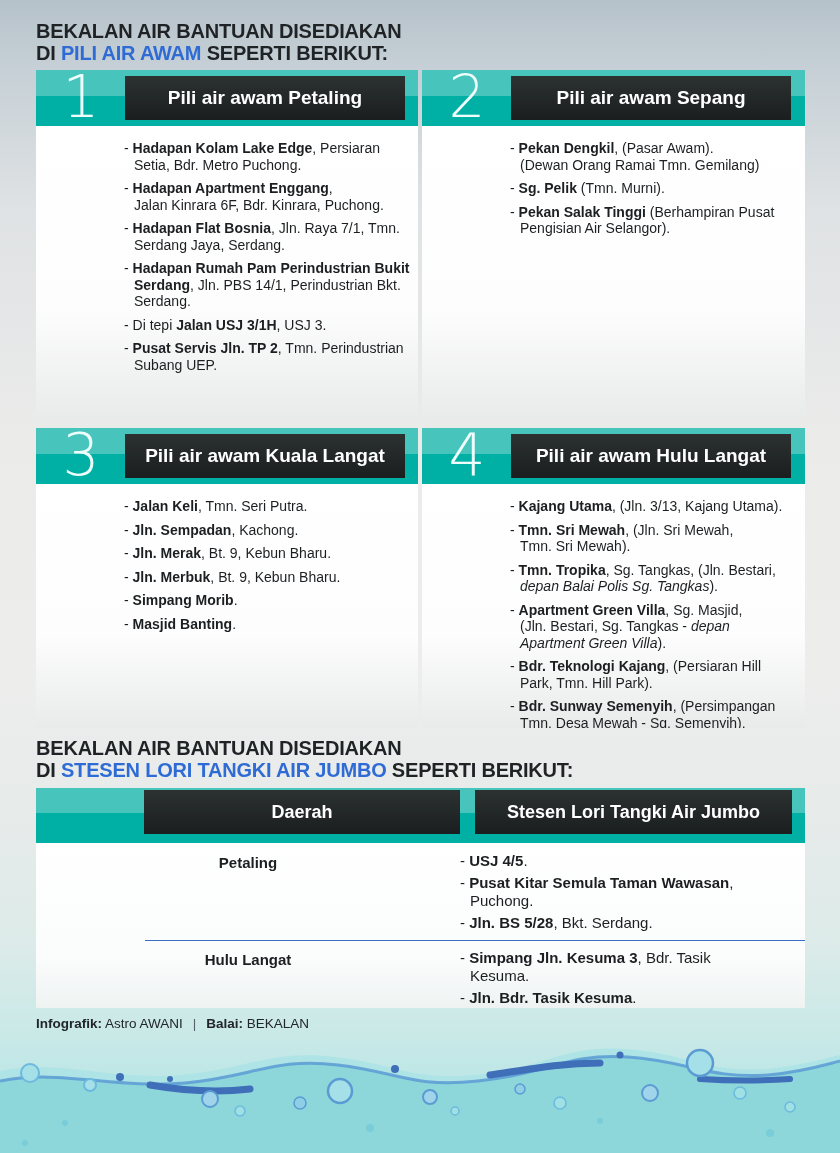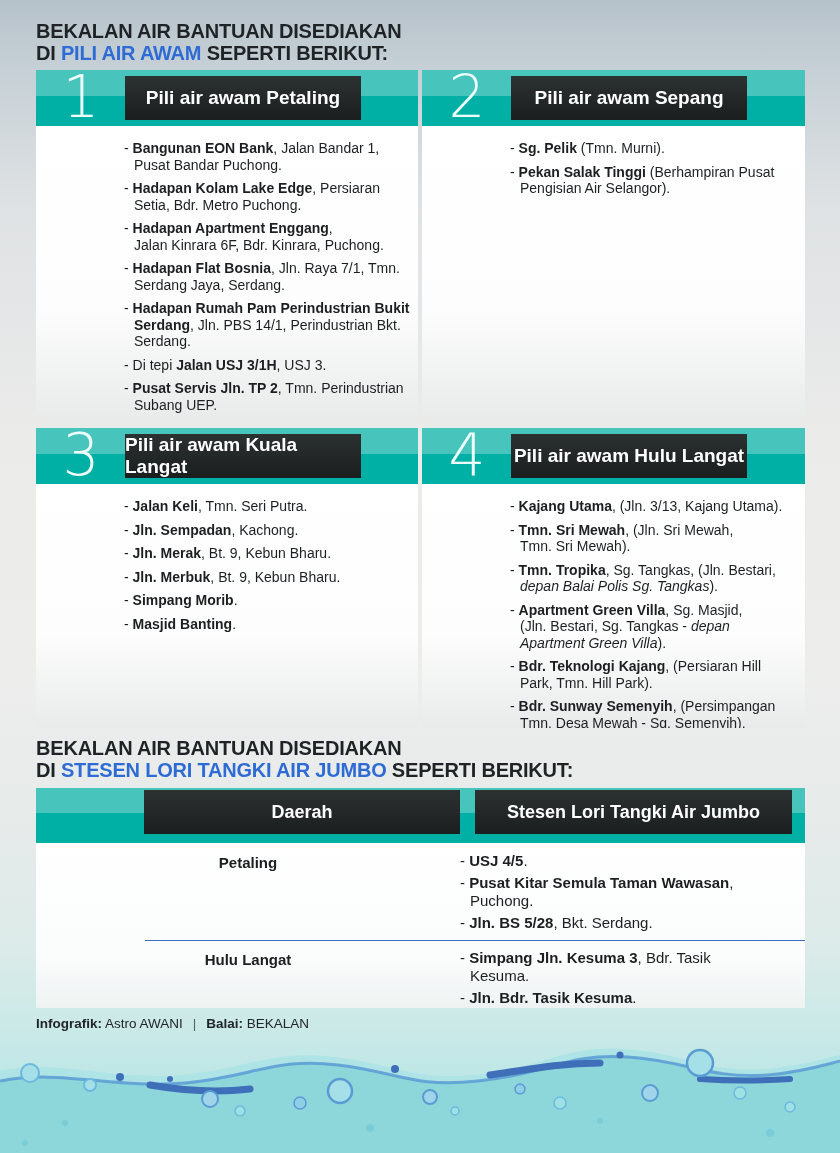--- a/index.html
+++ b/index.html
@@ -27,21 +27,21 @@
   .panel-head{
     position:relative;height:56px;
     background:linear-gradient(180deg,#47c4bc 0%,#47c4bc 46%,#00b0a4 46%,#00b0a4 100%);
   }
   .panel-number{
     position:absolute;left:0;top:-4px;width:90px;height:60px;
     text-align:center;color:#eefefd;font-size:58px;line-height:62px;
     font-weight:300;font-family:"DejaVu Sans","Liberation Sans",sans-serif;
   }
   .panel-title-box{
-    position:absolute;left:89px;top:6px;width:236px;height:44px;
+    position:absolute;left:89px;top:6px;width:280px;height:44px;
     background:linear-gradient(180deg,#2c3132 0%,#1a1e1f 100%);
     display:flex;align-items:center;justify-content:center;
     color:#ffffff;font-weight:bold;font-size:19px;
   }
   .panel-body{
     background:linear-gradient(180deg,#ffffff 0%,#fdfdfd 62%,#e9eaea 100%);
     padding:14px 8px 0 88px;color:#1c1f21;font-size:14px;line-height:16.5px;
     overflow:hidden;
   }
   .body-tall{height:280px;}
@@ -92,38 +92,38 @@
   </div>
 
   <section class="panel p1">
     <div class="panel-head">
       <div class="panel-number">1</div>
       <div class="panel-title-box">
           <span>Pili air awam Petaling</span>
         </div>
     </div>
     <div class="panel-body body-tall">
-        <div class="li"><span>- </span><span class="b">Bangunan EON Bank</span><span>, Jalan Bandar 1, Pusat Bandar Puchong.</span></div>
         <div class="li"><span>- </span><span class="b">Hadapan Kolam Lake Edge</span><span>, Persiaran Setia, Bdr. Metro Puchong.</span></div>
         <div class="li"><span>- </span><span class="b">Hadapan Apartment Enggang</span><span>,</span><br><span>Jalan Kinrara 6F, Bdr. Kinrara, Puchong.</span></div>
         <div class="li"><span>- </span><span class="b">Hadapan Flat Bosnia</span><span>, Jln. Raya 7/1, Tmn. Serdang Jaya, Serdang.</span></div>
         <div class="li"><span>- </span><span class="b">Hadapan Rumah Pam Perindustrian Bukit Serdang</span><span>, Jln. PBS 14/1, Perindustrian Bkt. Serdang.</span></div>
         <div class="li"><span>- </span><span>Di tepi </span><span class="b">Jalan USJ 3/1H</span><span>, USJ 3.</span></div>
         <div class="li"><span>- </span><span class="b">Pusat Servis Jln. TP 2</span><span>, Tmn. Perindustrian Subang UEP.</span></div>
       </div>
   </section>
 
   <section class="panel p2">
     <div class="panel-head">
       <div class="panel-number">2</div>
       <div class="panel-title-box">
           <span>Pili air awam Sepang</span>
         </div>
     </div>
     <div class="panel-body body-tall">
+        <div class="li"><span>- </span><span class="b">Pekan Dengkil</span><span>, (Pasar Awam).</span><br><span>(Dewan Orang Ramai Tmn. Gemilang)</span></div>
         <div class="li"><span>- </span><span class="b">Sg. Pelik</span><span> (Tmn. Murni).</span></div>
         <div class="li"><span>- </span><span class="b">Pekan Salak Tinggi</span><span> (Berhampiran Pusat Pengisian Air Selangor).</span></div>
       </div>
   </section>
 
   <section class="panel p3">
     <div class="panel-head">
       <div class="panel-number">3</div>
       <div class="panel-title-box">
           <span>Pili air awam Kuala Langat</span>

